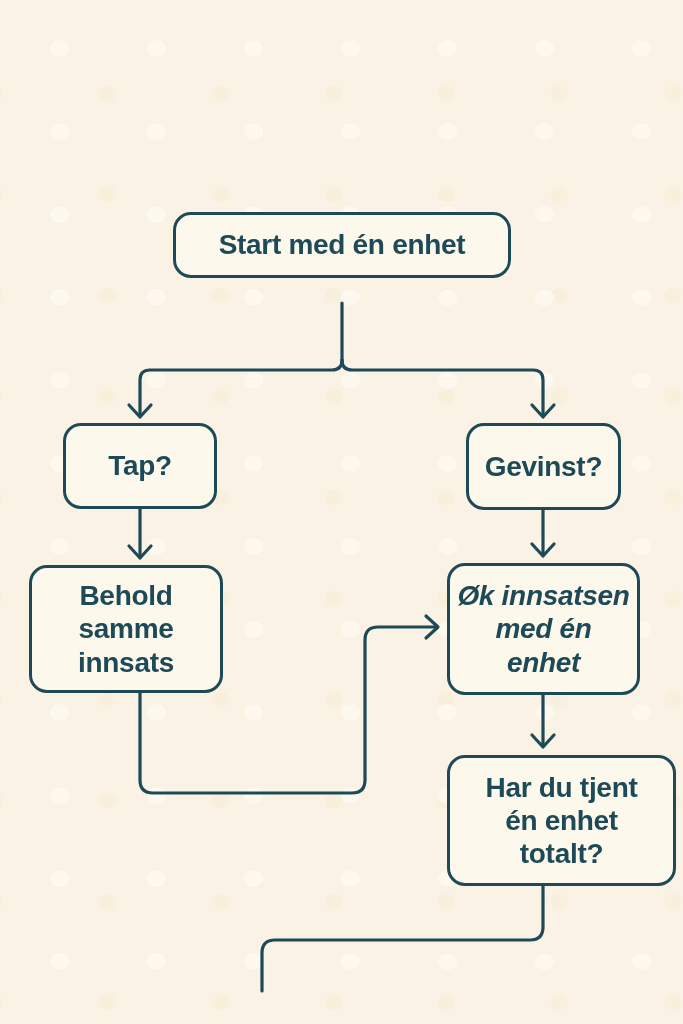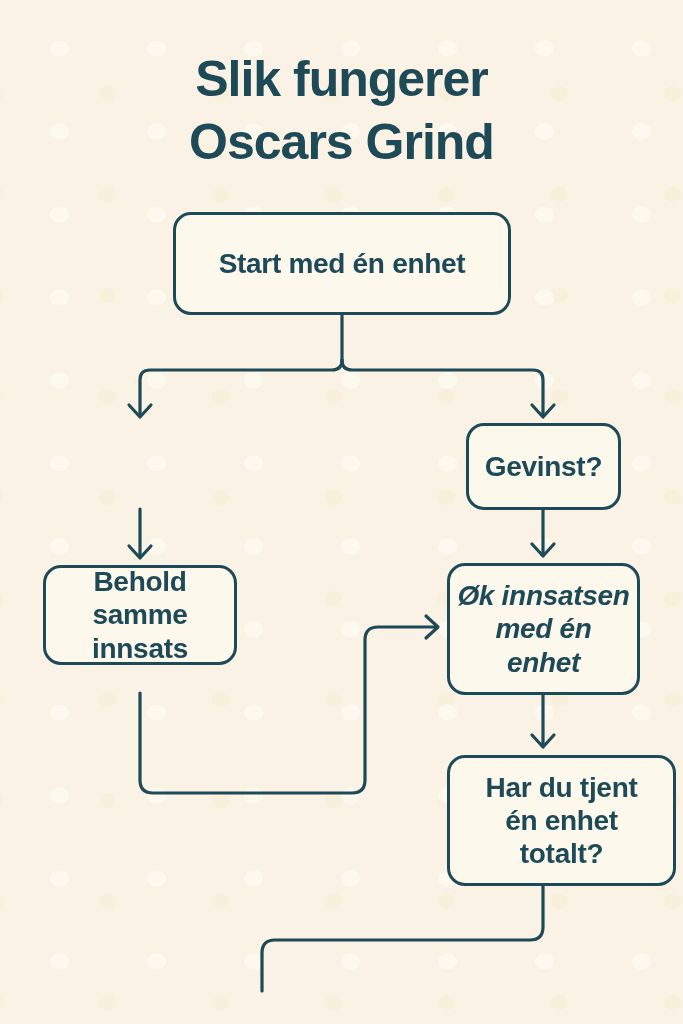--- a/index.html
+++ b/index.html
@@ -59,34 +59,32 @@
     align-items:center;
     justify-content:center;
     text-align:center;
     font-size:28px;
     font-weight:700;
     line-height:1.18;
     letter-spacing:-0.3px;
     white-space:pre-line;
     padding:4px;
   }
-  .node-start  {left:173px;top:212px;width:338px;height:103px;}
+  .node-start  {left:173px;top:212px;width:338px;height:66px;}
   .node-tap    {left:63px; top:423px;width:154px;height:86px;}
   .node-gevinst{left:466px;top:423px;width:155px;height:87px;}
-  .node-behold {left:43px; top:565px;width:194px;height:100px;}
+  .node-behold {left:29px; top:565px;width:194px;height:128px;}
   .node-oek    {left:447px;top:563px;width:193px;height:132px;font-style:italic;}
   .node-tjent  {left:447px;top:755px;width:229px;height:131px;}
 </style>
 </head>
 <body>
 
 <div class="canvas">
 
-  <h1 class="title">Slik fungerer
-Oscars Grind</h1>
 
   <svg class="connectors" viewBox="0 0 683 1024" xmlns="http://www.w3.org/2000/svg">
 
     <path d="M342 303 V360"></path>
 
     <path d="M342 360 Q342 370 332 370 H150 Q140 370 140 380 V416"></path>
     <path d="M129 405 L140 417 L151 405"></path>
 
     <path d="M342 360 Q342 370 352 370 H533 Q543 370 543 380 V416"></path>
     <path d="M532 405 L543 417 L554 405"></path>
@@ -101,20 +99,21 @@
     <path d="M426 616 L438 627 L426 638"></path>
 
     <path d="M543 695 V746"></path>
     <path d="M532 735 L543 747 L554 735"></path>
 
     <path d="M543 886 V927 Q543 940 530 940 H275 Q262 940 262 953 V991"></path>
   </svg>
 
   <div class="node node-start">Start med én enhet</div>
 
+  <div class="node node-tap">Tap?</div>
 
   <div class="node node-gevinst">Gevinst?</div>
 
   <div class="node node-behold">Behold
 samme
 innsats</div>
 
   <div class="node node-oek">Øk innsatsen
 med én
 enhet</div>

